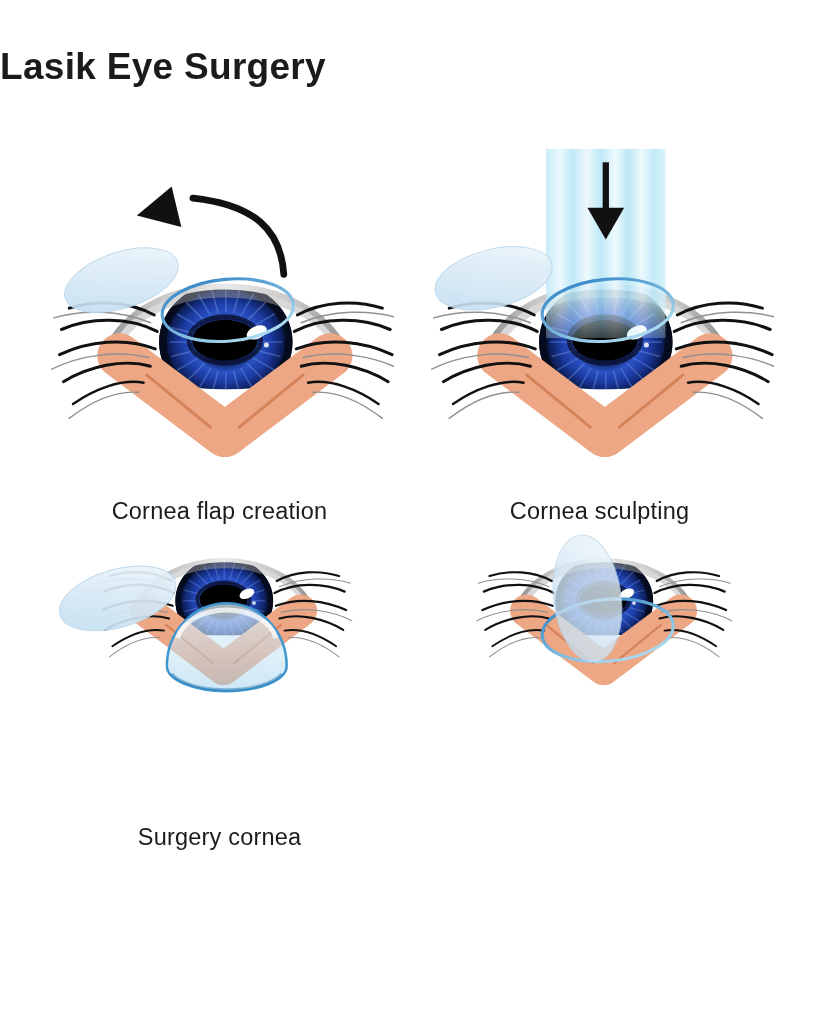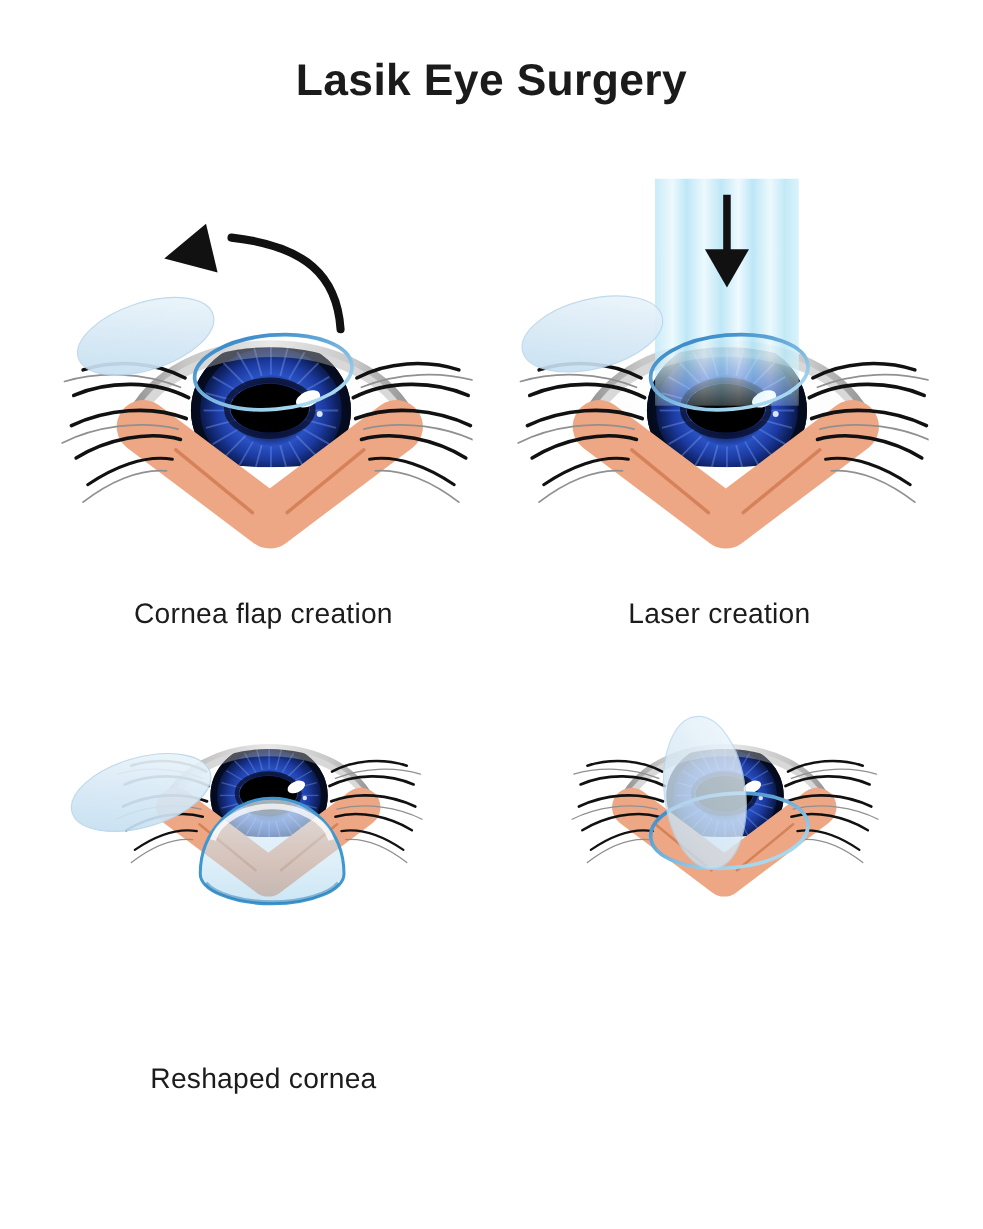--- a/index.html
+++ b/index.html
@@ -1,22 +1,22 @@
 <!DOCTYPE html>
 <html><head>
 <meta charset="utf-8">
 <style>
   html,body{margin:0;padding:0;background:#ffffff;}
   body{width:819px;height:1024px;overflow:hidden;
        font-family:"Liberation Sans","DejaVu Sans",sans-serif;color:#1b1b1b;}
   .page{width:819px;height:1024px;position:relative;}
-  h1.title{margin:46px 0 0 0;text-align:center;font-size:37px;font-weight:700;
+  h1.title{margin:46px 0 0 0;text-align:left;font-size:37px;font-weight:700;
            letter-spacing:.3px;color:#1b1b1b;}
   .panels{margin-top:24px;display:grid;grid-template-columns:380px 380px;
-          justify-content:center;row-gap:62px;}
+          justify-content:center;}
   figure.panel{margin:0;display:flex;flex-direction:column;align-items:center;}
   svg.fig{display:block;}
   svg.fig-top{width:348px;height:348px;}
   svg.fig-bottom{width:348px;height:255px;}
   figcaption.step-label{margin-top:38px;font-size:23.5px;font-weight:400;
           color:#1c1c1c;letter-spacing:.2px;text-align:center;}
   .row2 figcaption.step-label{margin-top:44px;}
   .defs-svg{position:absolute;width:0;height:0;}
 </style>
 </head>
@@ -174,34 +174,34 @@
         <g mask="url(#beamMask)">
           <rect x="124" y="38" width="124" height="196" fill="url(#beamGrad)" opacity="0.85"></rect>
         </g>
         <g>
           <line x1="186" y1="52" x2="186" y2="100" stroke="#111111" stroke-width="6.5"></line>
           <polygon points="186,132 167,99 205,99" fill="#111111"></polygon>
         </g>
         <use href="#cut-line"></use>
         <ellipse cx="70" cy="172" rx="62" ry="30" transform="rotate(-14 70 172)" fill="url(#flapGrad)" stroke="#b9d6ea" stroke-width="1" opacity="0.9"></ellipse>
       </svg>
-      <figcaption class="step-label">Laser creation</figcaption>
+      <figcaption class="step-label">Cornea sculpting</figcaption>
     </figure>
 
     <figure class="panel row2">
       <svg class="fig fig-bottom" viewBox="0 96 360 264">
         <use href="#eye-base"></use>
         <ellipse cx="74" cy="172" rx="62" ry="30" transform="rotate(-16 74 172)" fill="url(#flapGrad)" stroke="#b9d6ea" stroke-width="1" opacity="0.92"></ellipse>
         <g>
           <path d="M 125,242 A 62,65 0 0 1 249,242 A 62,26 0 0 1 125,242 Z" fill="url(#domeGrad)" stroke="#3f97cf" stroke-width="2.6"></path>
           <path d="M 136,213 A 52,36 0 0 1 238,213" fill="none" stroke="#ffffff" stroke-width="5" opacity="0.75"></path>
           <path d="M 130,250 A 60,24 0 0 0 244,250" fill="none" stroke="#2e7cb4" stroke-width="3" opacity="0.5"></path>
         </g>
       </svg>
-      <figcaption class="step-label">Reshaped cornea</figcaption>
+      <figcaption class="step-label">Surgery cornea</figcaption>
     </figure>
 
     <figure class="panel row2">
       <svg class="fig fig-bottom" viewBox="0 96 360 264">
         <use href="#eye-base"></use>
         <use href="#cut-line"></use>
         <ellipse cx="167" cy="172" rx="35" ry="66" transform="rotate(-7 167 172)" fill="url(#flapGrad)" stroke="#b9d6ea" stroke-width="1" opacity="0.8"></ellipse>
       </svg>
     </figure>
 

